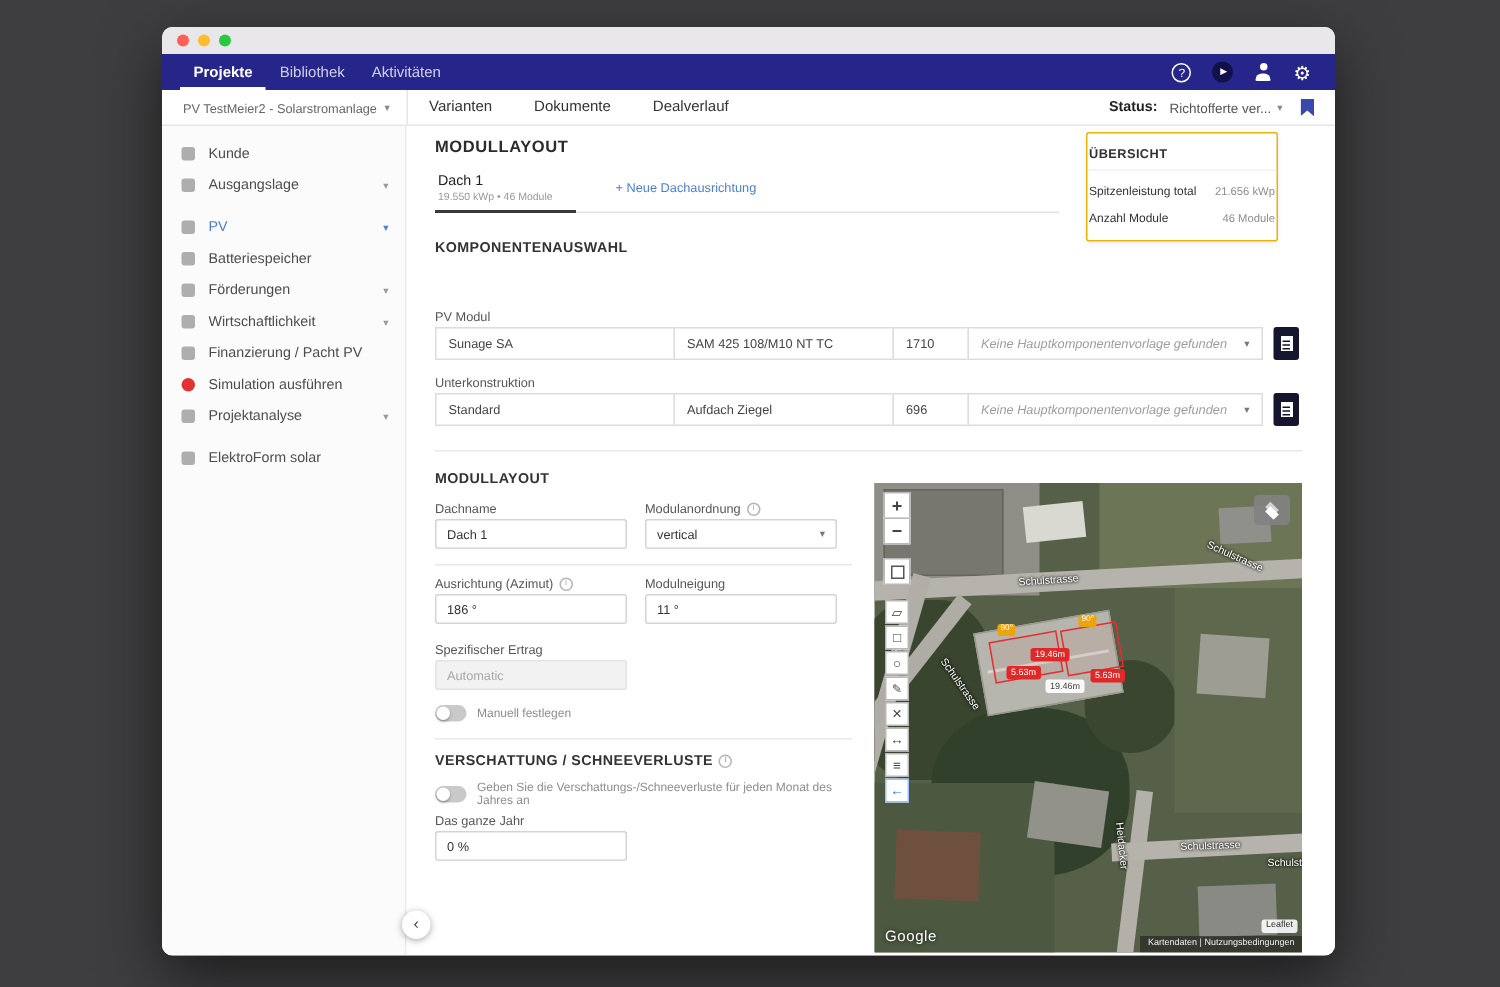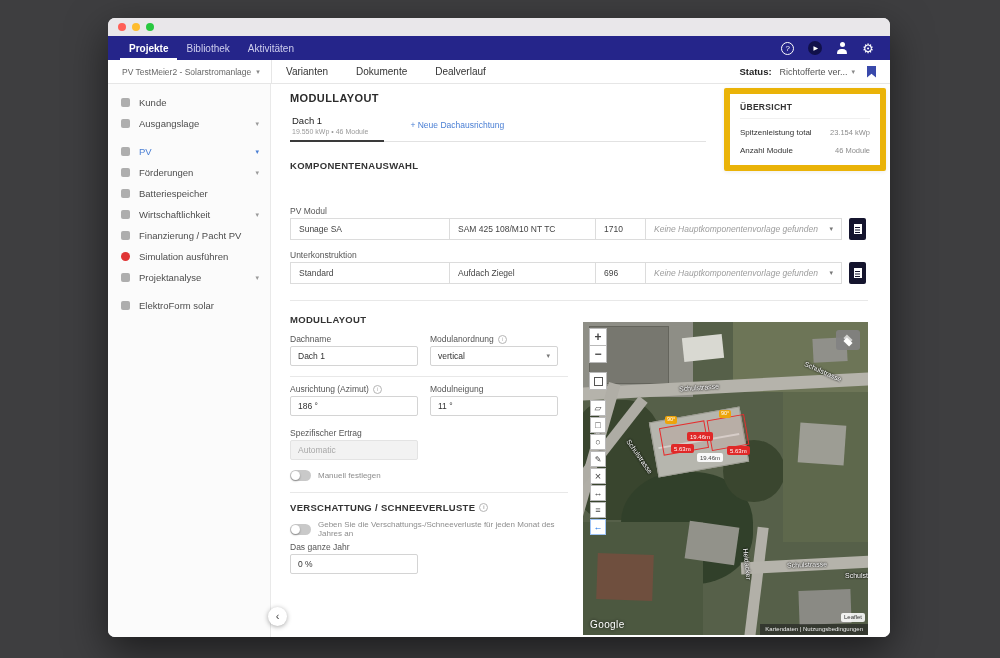--- a/index.html
+++ b/index.html
@@ -45,21 +45,21 @@
   .sb-icon{width:9px;height:9px;background:#aeaeae;border-radius:2px;margin-right:9px;flex:none}
   .sb-icon.red-dot{background:#e03434;border-radius:50%}
   .sb-label{font-size:9.5px;color:#4d4d4d;flex:1;white-space:nowrap;overflow:hidden}
   .sb-caret{font-size:7px;color:#9a9a9a}
   .sb-item.active .sb-label,.sb-item.active .sb-caret{color:#4a7fd4}
   .main{flex:1;position:relative;background:#fff}
   
   .abs{position:absolute}
   .page-title{font-size:11px;font-weight:700;color:#2b2b2b;letter-spacing:.4px}
   
-  .overview-card{width:162px;border:6px solid #eab308;border-radius:2px;background:#fff;box-shadow:0 1px 4px rgba(0,0,0,.08);padding:8px 10px 10px}
+  .overview-card{width:128px;border:1px solid #eab308;border-radius:2px;background:#fff;box-shadow:0 1px 4px rgba(0,0,0,.08);padding:8px 1px 10px}
   .ov-title{font-size:8.5px;font-weight:700;color:#333;letter-spacing:.3px;padding-bottom:6px;border-bottom:1px solid #f0f0f0}
   .ov-row{display:flex;justify-content:space-between;align-items:baseline;margin-top:9px}
   .ov-label{font-size:8px;color:#333}
   .ov-value{font-size:7.5px;color:#8d8d8d}
   
   .roof-tabs{width:416px;height:32px;border-bottom:1px solid #e2e2e2;display:flex;align-items:flex-end}
   .roof-tab{border-bottom:2px solid #3a3a3a;padding:0 16px 5px 2px;margin-bottom:-1px;cursor:pointer}
   .roof-tab-name{font-size:9.5px;color:#222}
   .roof-tab-meta{font-size:7px;color:#9a9a9a;margin-top:2px}
   .new-roof{font-size:8.5px;color:#4a7fd4;margin:0 0 11px 26px;cursor:pointer;text-decoration:none}
@@ -173,26 +173,26 @@
           <span class="sb-label">Ausgangslage</span>
           <span class="sb-caret caret"></span>
         </div>
         <div class="sb-item active gap">
           <span class="sb-icon"></span>
           <span class="sb-label">PV</span>
           <span class="sb-caret caret"></span>
         </div>
         <div class="sb-item">
           <span class="sb-icon"></span>
+          <span class="sb-label">Batteriespeicher</span>
+        </div>
+        <div class="sb-item">
+          <span class="sb-icon"></span>
           <span class="sb-label">Förderungen</span>
           <span class="sb-caret caret"></span>
-        </div>
-        <div class="sb-item">
-          <span class="sb-icon"></span>
-          <span class="sb-label">Batteriespeicher</span>
         </div>
         <div class="sb-item">
           <span class="sb-icon"></span>
           <span class="sb-label">Wirtschaftlichkeit</span>
           <span class="sb-caret caret"></span>
         </div>
         <div class="sb-item">
           <span class="sb-icon"></span>
           <span class="sb-label">Finanzierung / Pacht PV</span>
         </div>
@@ -212,21 +212,21 @@
       </aside>
 
       <main class="main">
 
         <h1 class="page-title abs" style="left:19px;top:8px">MODULLAYOUT</h1>
 
         <section class="overview-card abs" style="left:453px;top:4px">
           <div class="ov-title">ÜBERSICHT</div>
           <div class="ov-row">
             <span class="ov-label">Spitzenleistung total</span>
-            <span class="ov-value">23.154 kWp</span>
+            <span class="ov-value">21.656 kWp</span>
           </div>
           <div class="ov-row">
             <span class="ov-label">Anzahl Module</span>
             <span class="ov-value">46 Module</span>
           </div>
         </section>
 
         <div class="roof-tabs abs" style="left:19px;top:26px">
           <div class="roof-tab">
             <div class="roof-tab-name">Dach 1</div>

